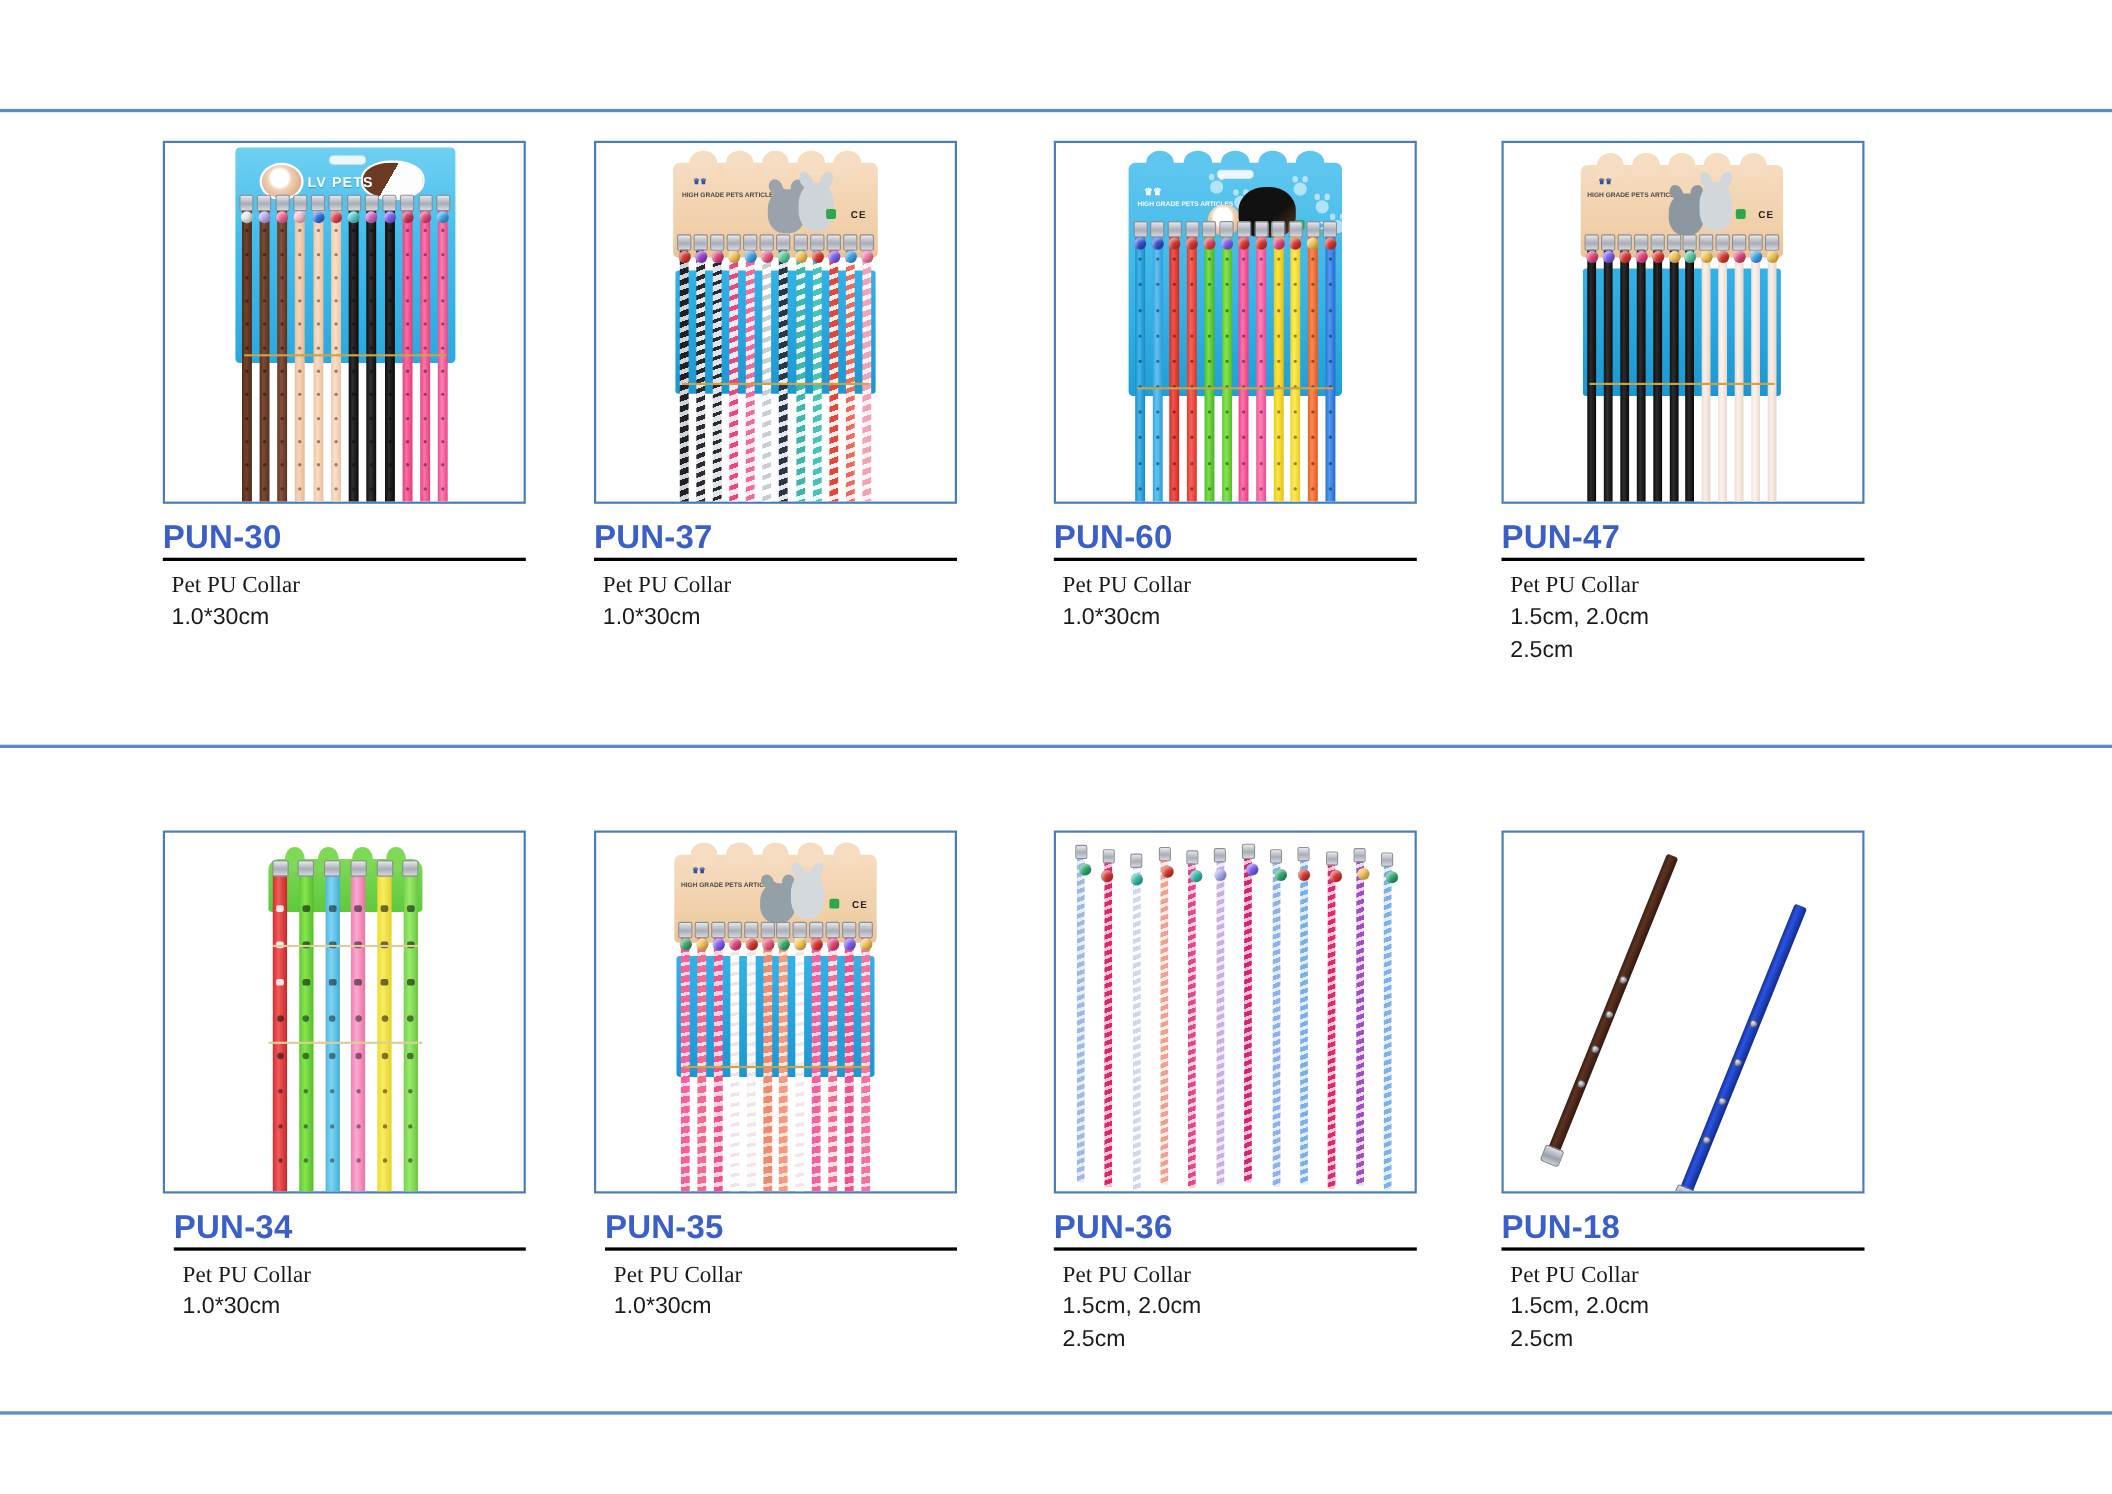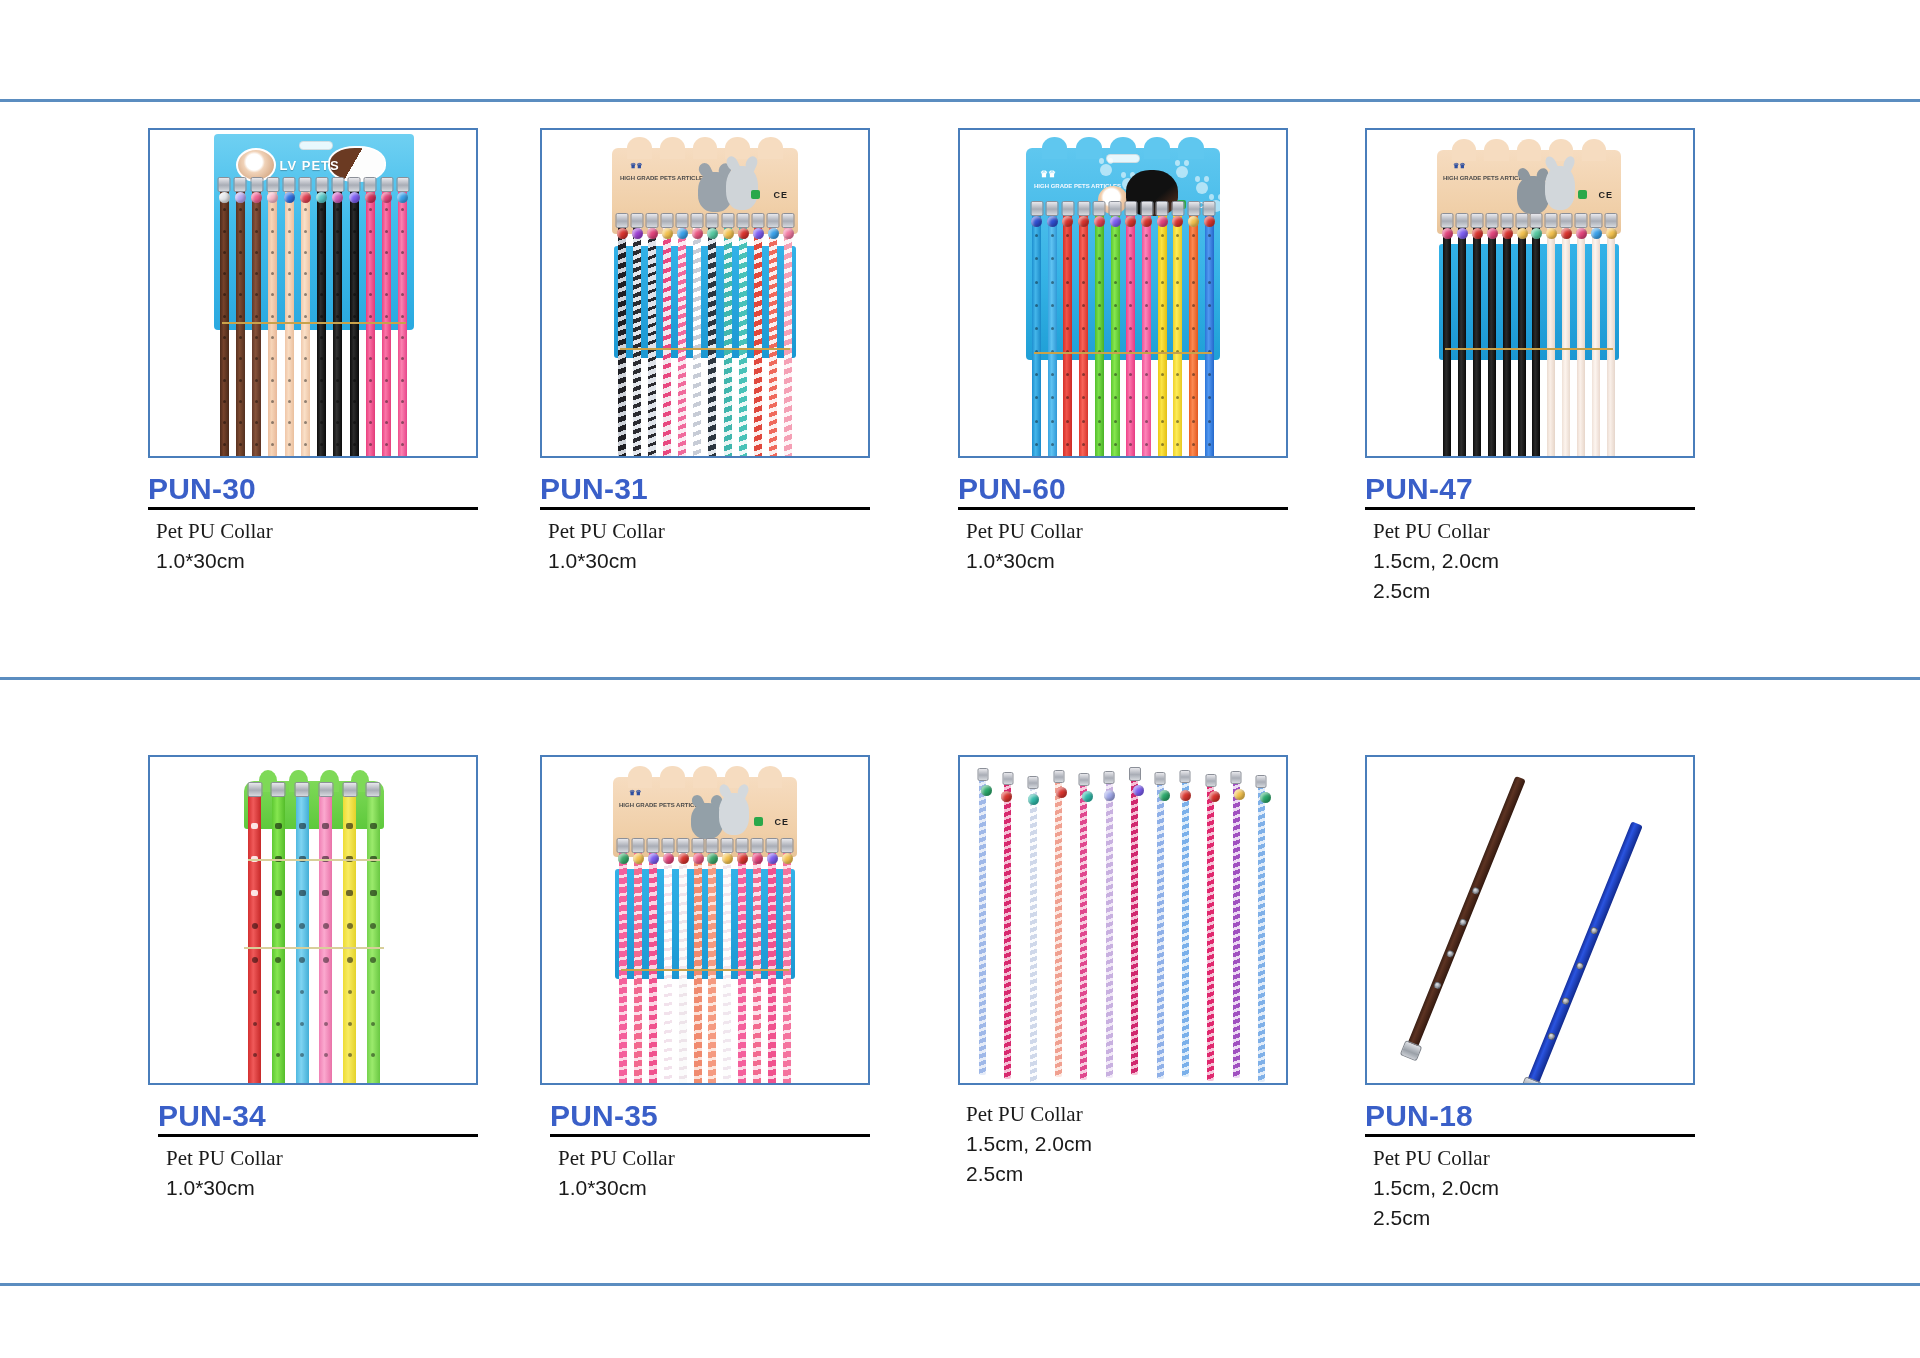--- a/index.html
+++ b/index.html
@@ -632,21 +632,21 @@
                   <div class="bell" style="background:#f178a0;left:-1px;"></div>
                   <div class="band" style="background:repeating-linear-gradient(160deg,#f5a0b5 0 5px,#fff4f7 5px 9px);"></div>
                 </div>
             </div>
             <div class="elastic" style="top:208px;left:20px;width:170px;"></div>
           </div>
         </div>
       </div>
       <div class="label-block">
         <span class="code-line">
-          <span class="code">PUN-31</span>
+          <span class="code">PUN-37</span>
           <span class="code-rule"></span>
         </span>
         <div class="desc">Pet PU Collar</div>
         <div class="size">1.0*30cm</div>
       </div>
     </div>
 
     <div class="cell cell-pad-3">
       <div class="img-frame">
         <div class="photo">
@@ -1265,20 +1265,24 @@
               <div class="strap" style="width:7px;height:296px;margin-top:7px;">
                   <div class="buckle" style="width:11px;height:13px;top:-11px;"></div>
                   <div class="bell" style="background:#2aa86a;left:2px;top:6px;"></div>
                   <div class="band" style="background:repeating-linear-gradient(160deg,#7fb0e8 0 4px,#e2edfa 4px 7px);"></div>
                 </div>
             </div>
           </div>
         </div>
       </div>
       <div class="label-block">
+        <span class="code-line">
+          <span class="code">PUN-36</span>
+          <span class="code-rule"></span>
+        </span>
         <div class="desc">Pet PU Collar</div>
         <div class="size">1.5cm, 2.0cm</div>
         <div class="size">2.5cm</div>
       </div>
     </div>
 
     <div class="cell cell-pad-4">
       <div class="img-frame">
         <div class="photo">
           <div style="position:relative;width:330px;height:320px;">

